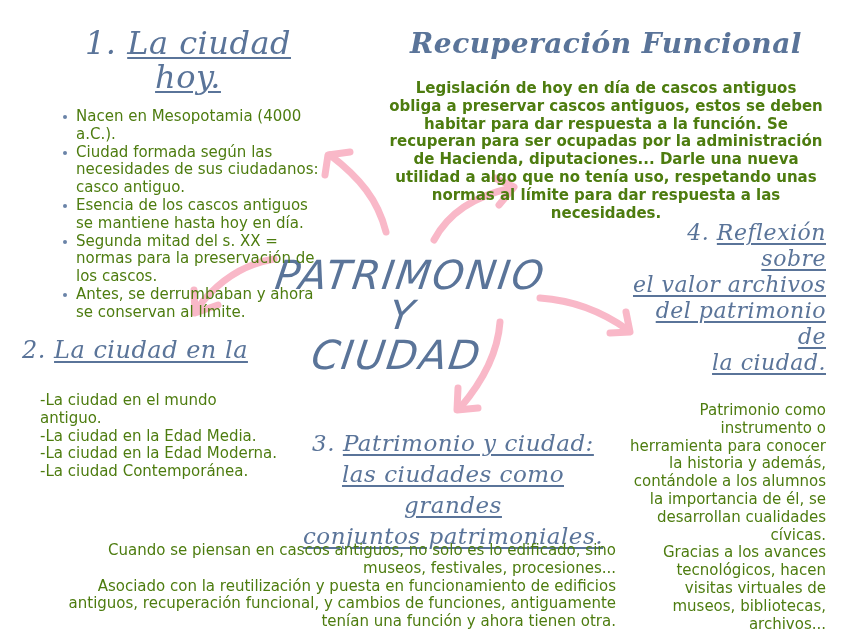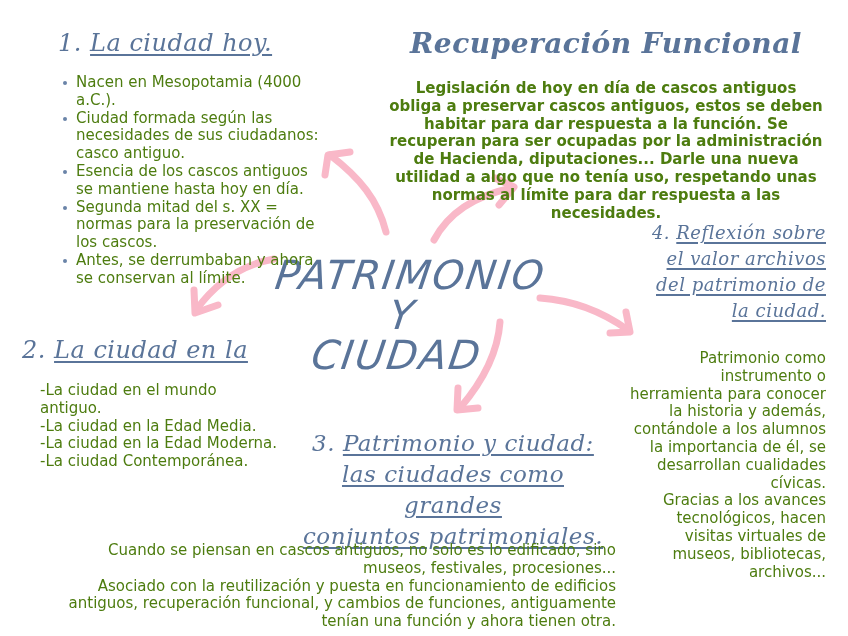--- a/index.html
+++ b/index.html
@@ -54,21 +54,21 @@
     <path d="M458 388 L 457 410 L 478 408"></path>
   </g>
 </svg>
 
 <div id="center-title" class="abs">
   <div>PATRIMONIO Y</div>
   <div>CIUDAD</div>
 </div>
 
 <div class="abs" style="left:58px; top:26px; width:260px;">
-  <div class="script" style="font-size:24px; line-height:34px;">
+  <div class="script" style="font-size:32px; line-height:34px;text-align:center;">
     <span>1.</span>
     <span class="u">La ciudad hoy.</span>
   </div>
   <ul class="bullets body-text" style="margin-top:14px; width:248px;">
     <li>Nacen en Mesopotamia (4000 a.C.).</li>
     <li>Ciudad formada según las necesidades de sus ciudadanos: casco antiguo.</li>
     <li>Esencia de los cascos antiguos se mantiene hasta hoy en día.</li>
     <li>Segunda mitad del s. XX = normas para la preservación de los cascos.</li>
     <li>Antes, se derrumbaban y ahora se conservan al límite.</li>
   </ul>
@@ -79,21 +79,21 @@
   <div class="body-text" style="margin-top:16px;">Legislación de hoy en día de cascos antiguos obliga a preservar cascos antiguos, estos se deben habitar para dar respuesta a la función. Se recuperan para ser ocupadas por la administración de Hacienda, diputaciones... Darle una nueva utilidad a algo que no tenía uso, respetando unas normas al límite para dar respuesta a las necesidades.</div>
 </div>
 
 <div class="abs" style="left:22px; top:336px; width:260px;">
   <div class="script" style="font-size:24px; line-height:28px;">
     <div>
       <span>2.</span>
       <span class="u">La ciudad en la</span>
     </div>
   </div>
-  <div class="body-text" style="margin-top:18px; margin-left:18px;">
+  <div class="body-text" style="margin-top:28px; margin-left:18px;">
     <div>-La ciudad en el mundo antiguo.</div>
     <div>-La ciudad en la Edad Media.</div>
     <div>-La ciudad en la Edad Moderna.</div>
     <div>-La ciudad Contemporánea.</div>
   </div>
 </div>
 
 <div class="abs" style="left:290px; top:428px; width:326px; text-align:center;">
   <div class="script" style="font-size:23px; line-height:31px;">
     <div>
@@ -103,21 +103,21 @@
     <div class="u">las ciudades como grandes</div>
     <div class="u">conjuntos patrimoniales.</div>
   </div>
 </div>
 <div class="abs body-text" style="left:40px; top:542px; width:576px; text-align:right;">
   <div style="padding-left:40px;text-align:right;">Cuando se piensan en cascos antiguos, no solo es lo edificado, sino museos, festivales, procesiones...</div>
   <div>Asociado con la reutilización y puesta en funcionamiento de edificios antiguos, recuperación funcional, y cambios de funciones, antiguamente tenían una función y ahora tienen otra.</div>
 </div>
 
 <div class="abs" style="left:630px; top:220px; width:196px; text-align:right;">
-  <div class="script" style="font-size:18px; line-height:26px;">
+  <div class="script" style="font-size:22px; line-height:26px;">
     <div>
       <span>4.</span>
       <span class="u">Reflexión sobre</span>
     </div>
     <div class="u">el valor archivos</div>
     <div class="u">del patrimonio de</div>
     <div class="u">la ciudad.</div>
   </div>
   <div class="body-text" style="margin-top:26px;">
     <div>Patrimonio como instrumento o herramienta para conocer la historia y además, contándole a los alumnos la importancia de él, se desarrollan cualidades cívicas.</div>

